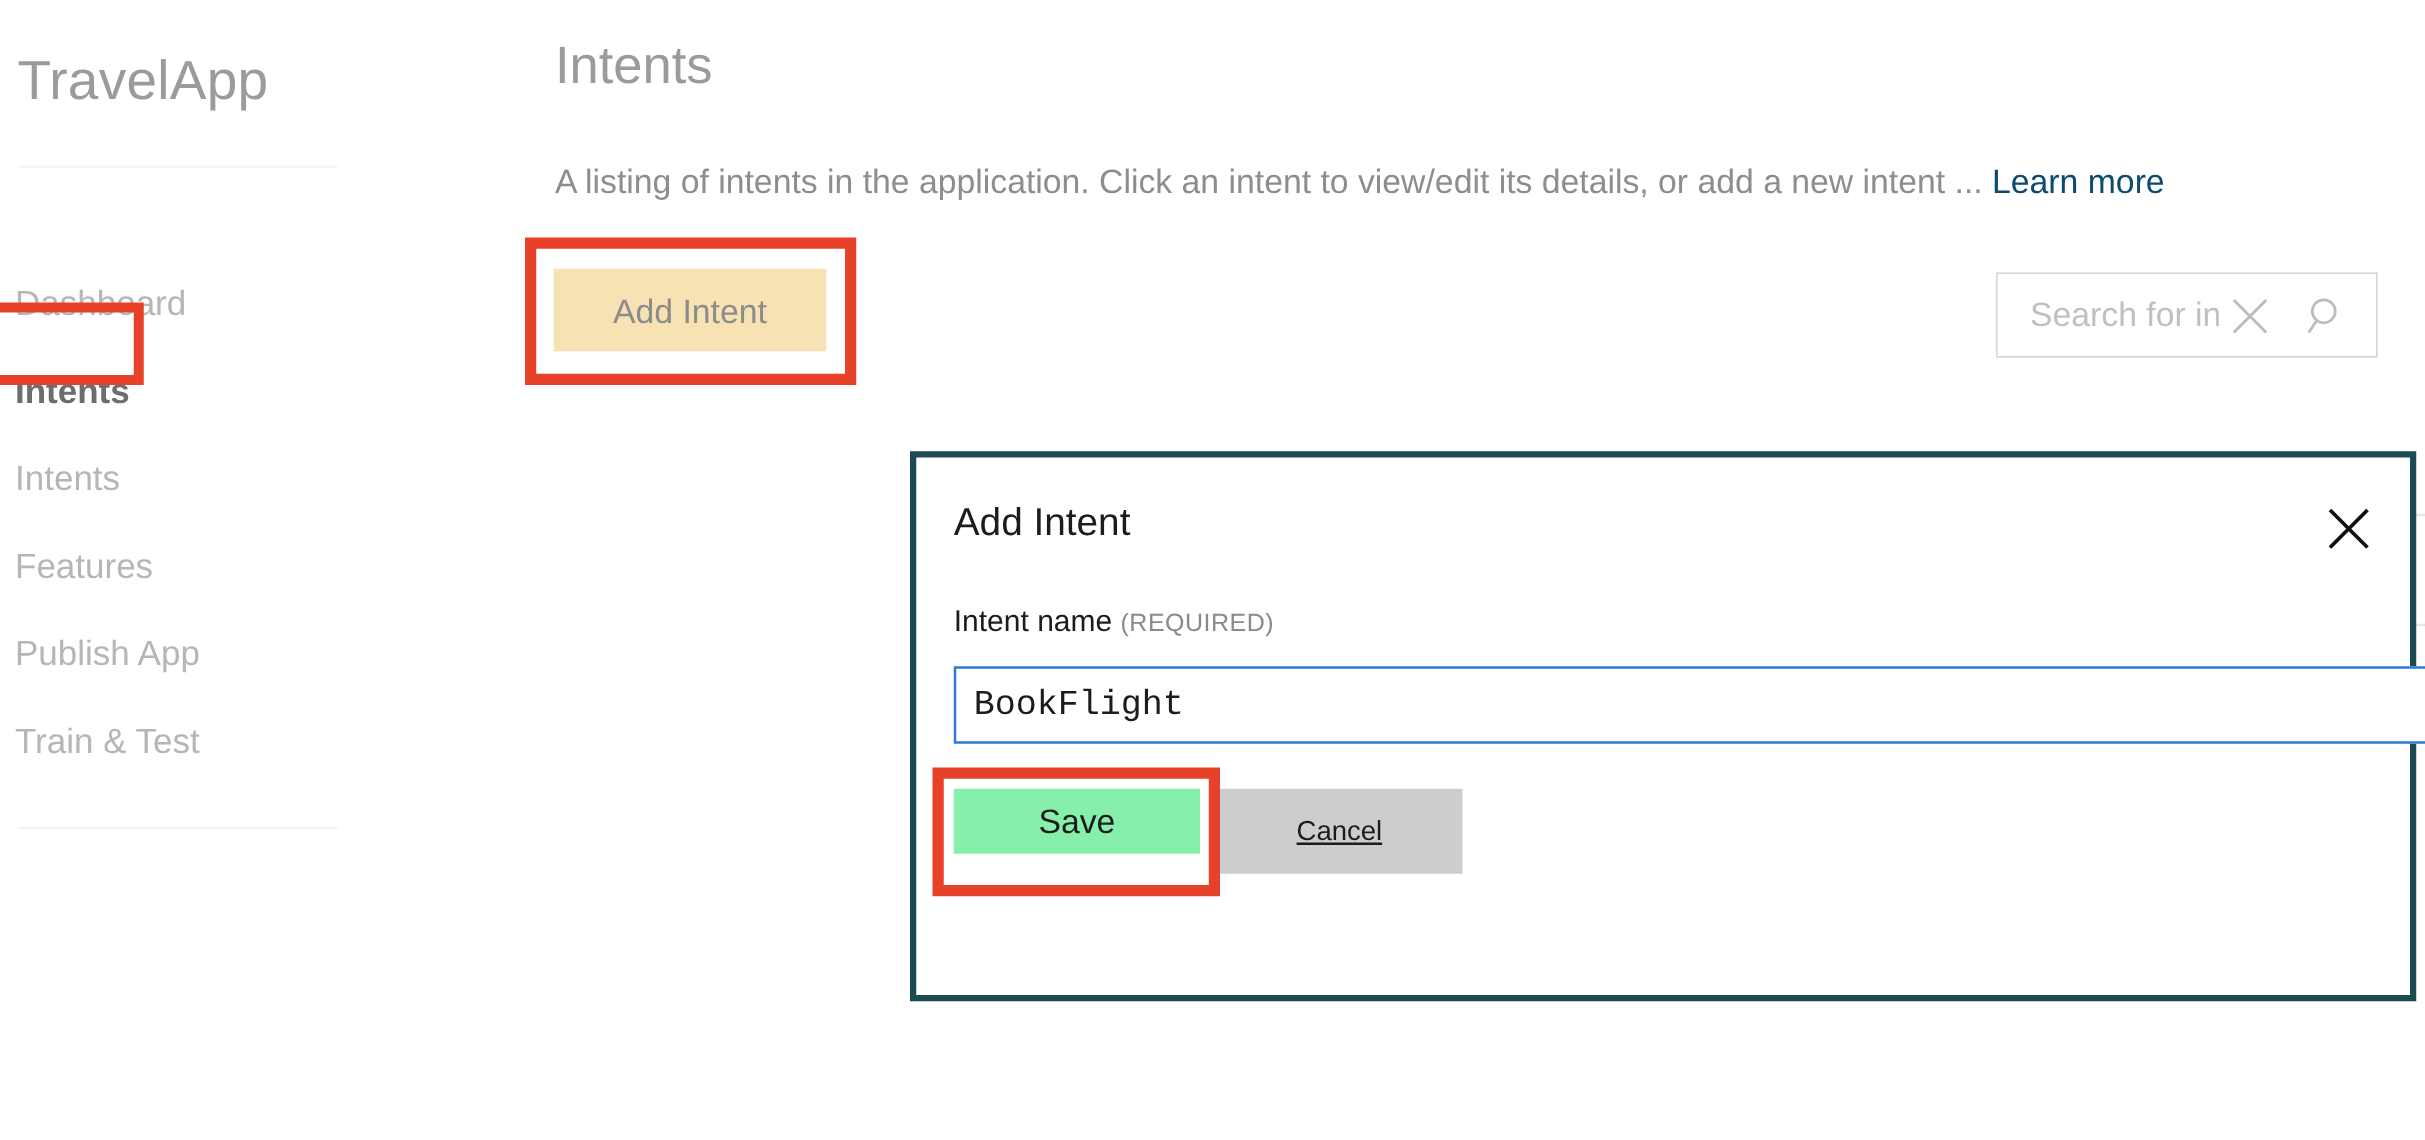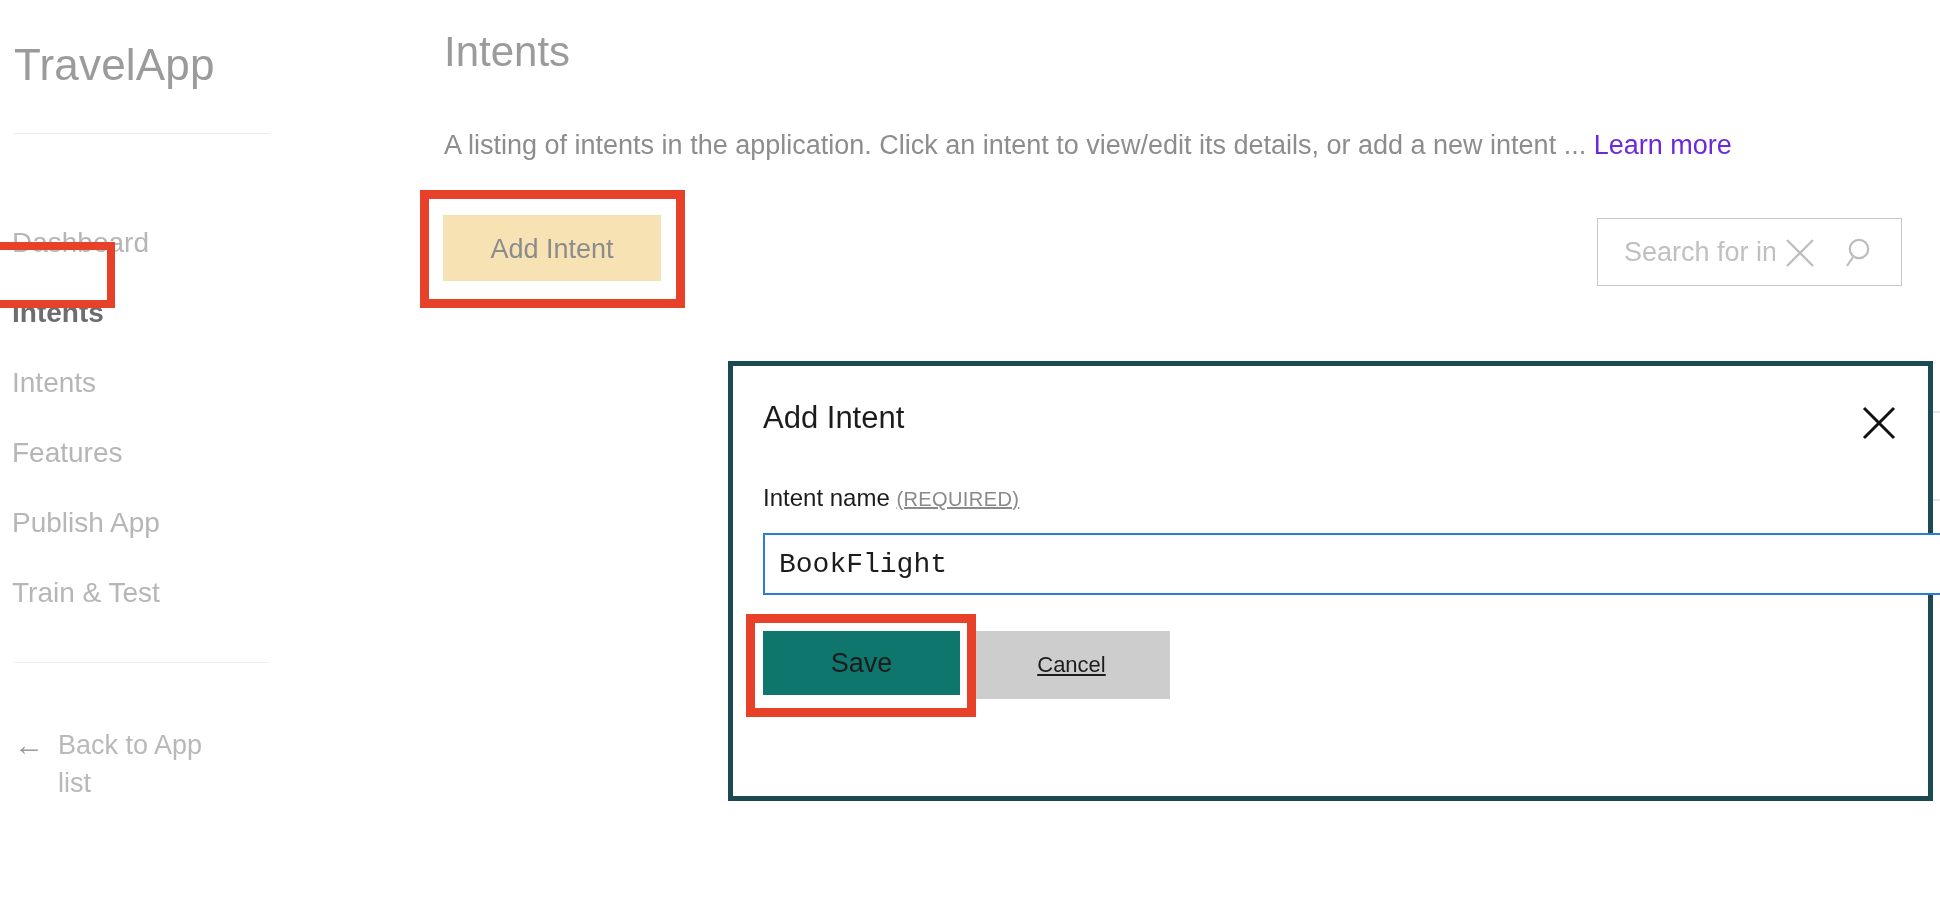--- a/index.html
+++ b/index.html
@@ -123,21 +123,21 @@
   #page-desc {
     position: absolute;
     left: 114px;
     top: 130px;
     font-size: 27px;
     font-weight: 400;
     color: #8d8d8d;
     white-space: nowrap;
   }
   #learn-more {
-    color: #6d28d9;
+    color: #0c4a6e;
     cursor: pointer;
   }
 
   
   #add-intent-button {
     position: absolute;
     left: 113px;
     top: 215px;
     width: 218px;
     height: 66px;
@@ -246,21 +246,20 @@
     left: 30px;
     top: 118px;
     font-size: 24px;
     color: #1c1c1c;
     white-space: nowrap;
   }
   #field-required {
     font-size: 20px;
     color: #8a8a8a;
     letter-spacing: 0.4px;
-    text-decoration: underline;
   }
   #intent-name-input {
     position: absolute;
     left: 30px;
     top: 167px;
     width: 1307px;
     height: 62px;
     border: 2px solid #2b7cd3;
     outline: none;
     background: #ffffff;
@@ -268,22 +267,22 @@
     font-size: 28px;
     font-family: Liberation Mono, monospace;
     color: #1c1c1c;
     caret-color: #1c1c1c;
   }
   #save-button {
     position: absolute;
     left: 30px;
     top: 265px;
     width: 197px;
-    height: 64px;
-    background: #0f766e;
+    height: 52px;
+    background: #86efac;
     border: none;
     color: #1c1c1c;
     font-size: 27px;
     font-family: "Liberation Sans", sans-serif;
     cursor: pointer;
   }
   #cancel-button {
     position: absolute;
     left: 240px;
     top: 265px;
@@ -334,23 +333,20 @@
     <div class="nav-item">
       <span>Publish App</span>
     </div>
     <div class="nav-item">
       <span>Train &amp; Test</span>
     </div>
   </div>
 
   <div class="side-rule" id="rule-bottom"></div>
 
-  <div id="back-link">
-    <span id="back-arrow">←</span><span id="back-text">Back to App list</span>
-  </div>
 
 </div>
 
 <div id="main">
 
   <div id="page-title">Intents</div>
 
   <div id="page-desc"><span>A listing of intents in the application. Click an intent to view/edit its details, or add a new intent ... </span><span id="learn-more">Learn more</span></div>
 
   <button id="add-intent-button">Add Intent</button>

